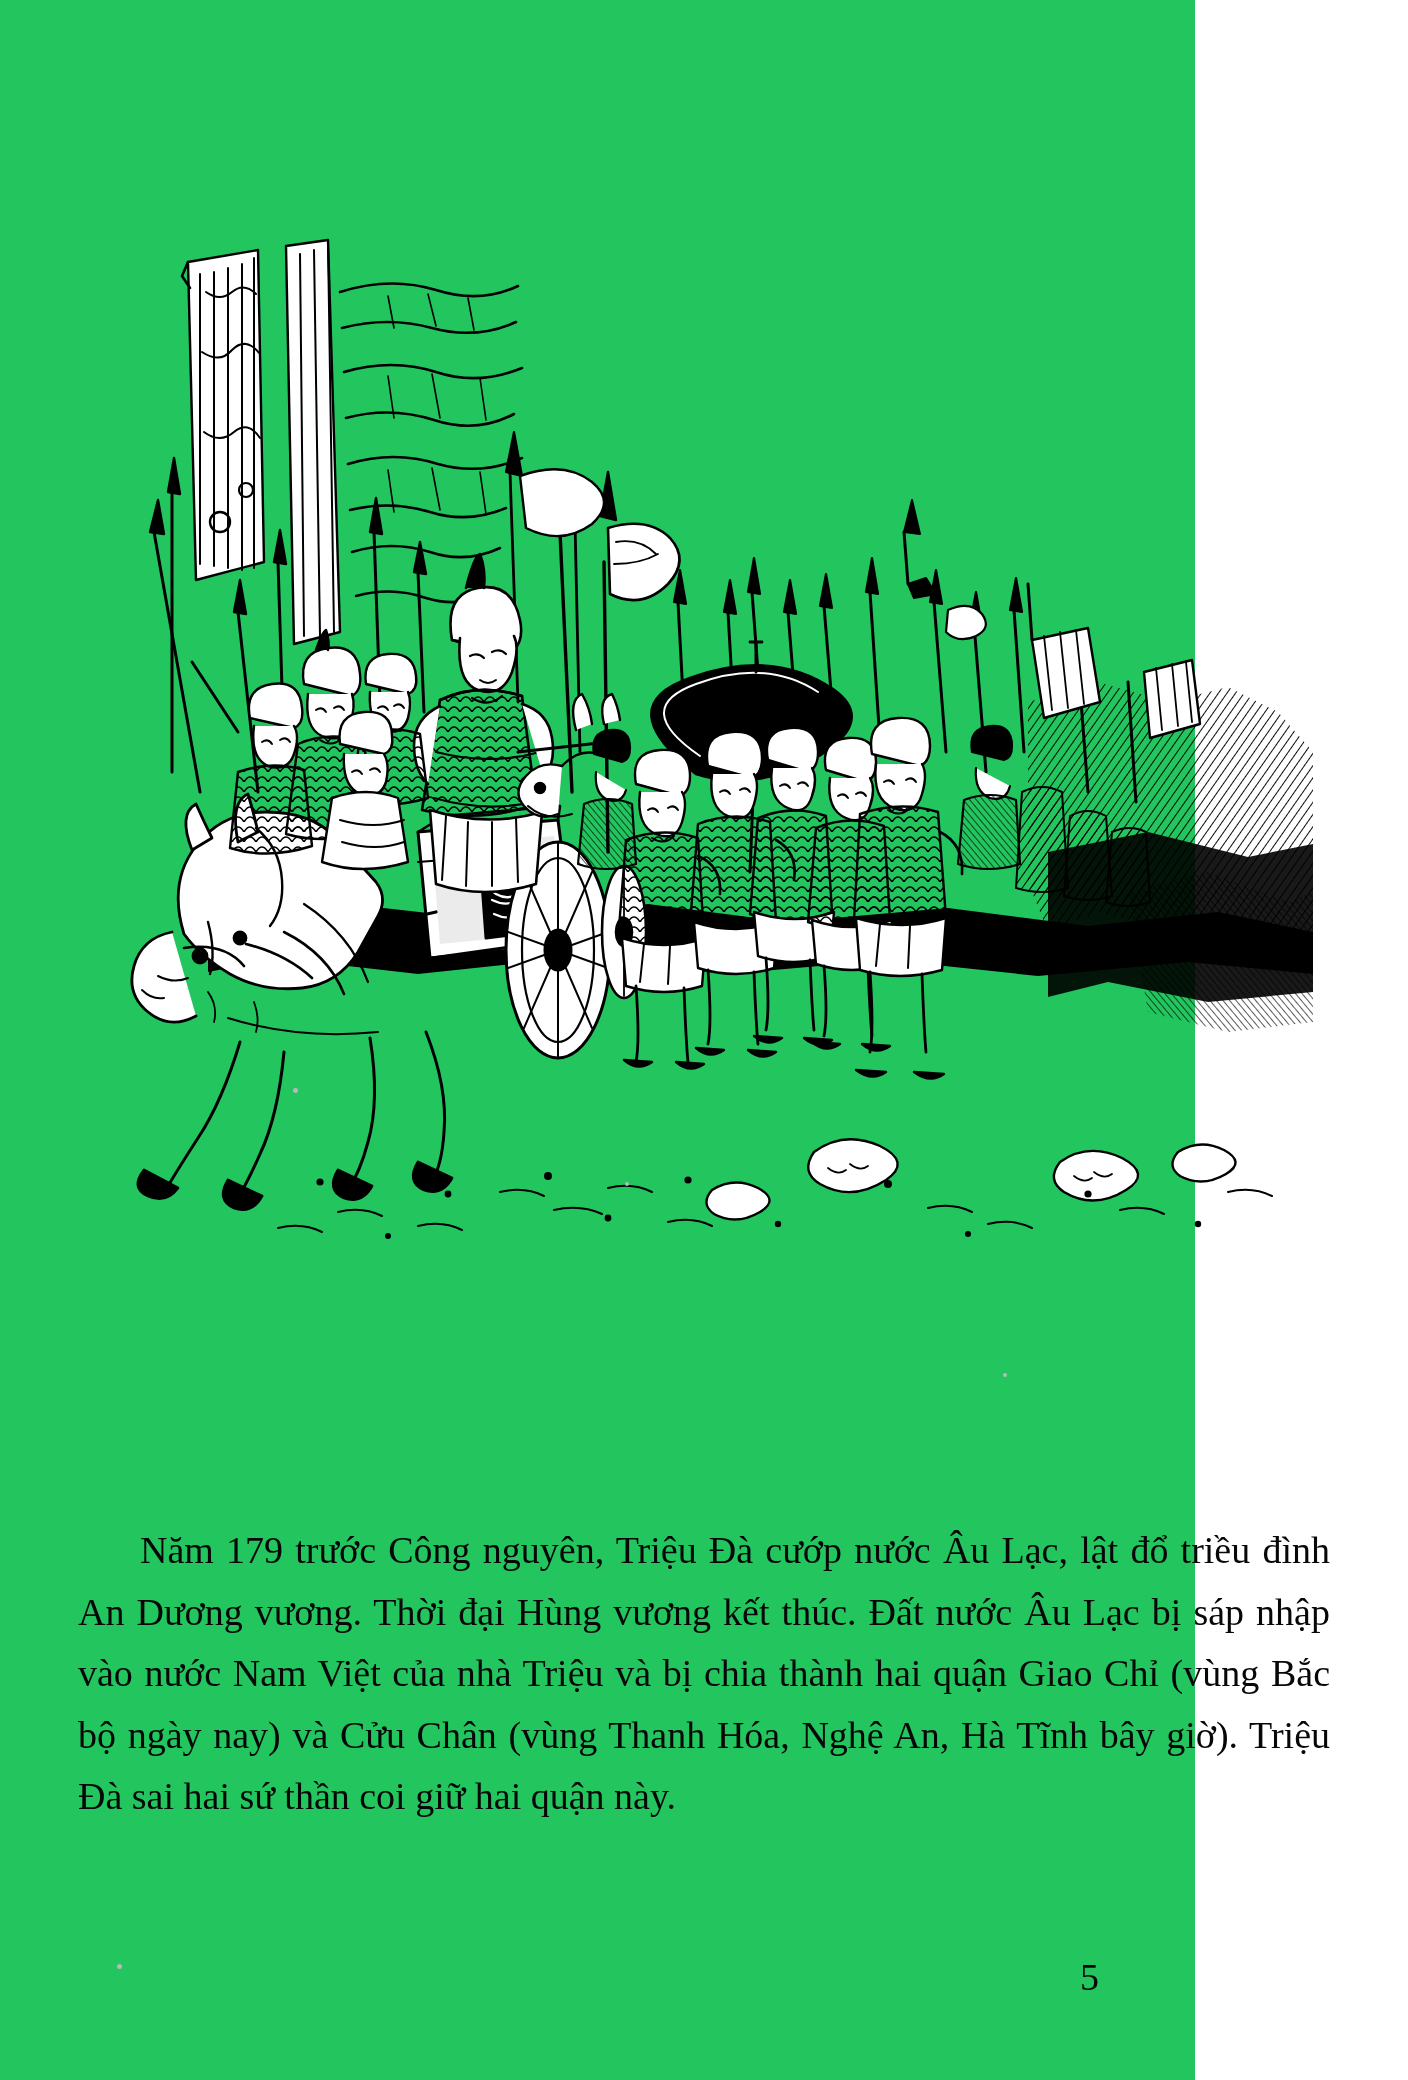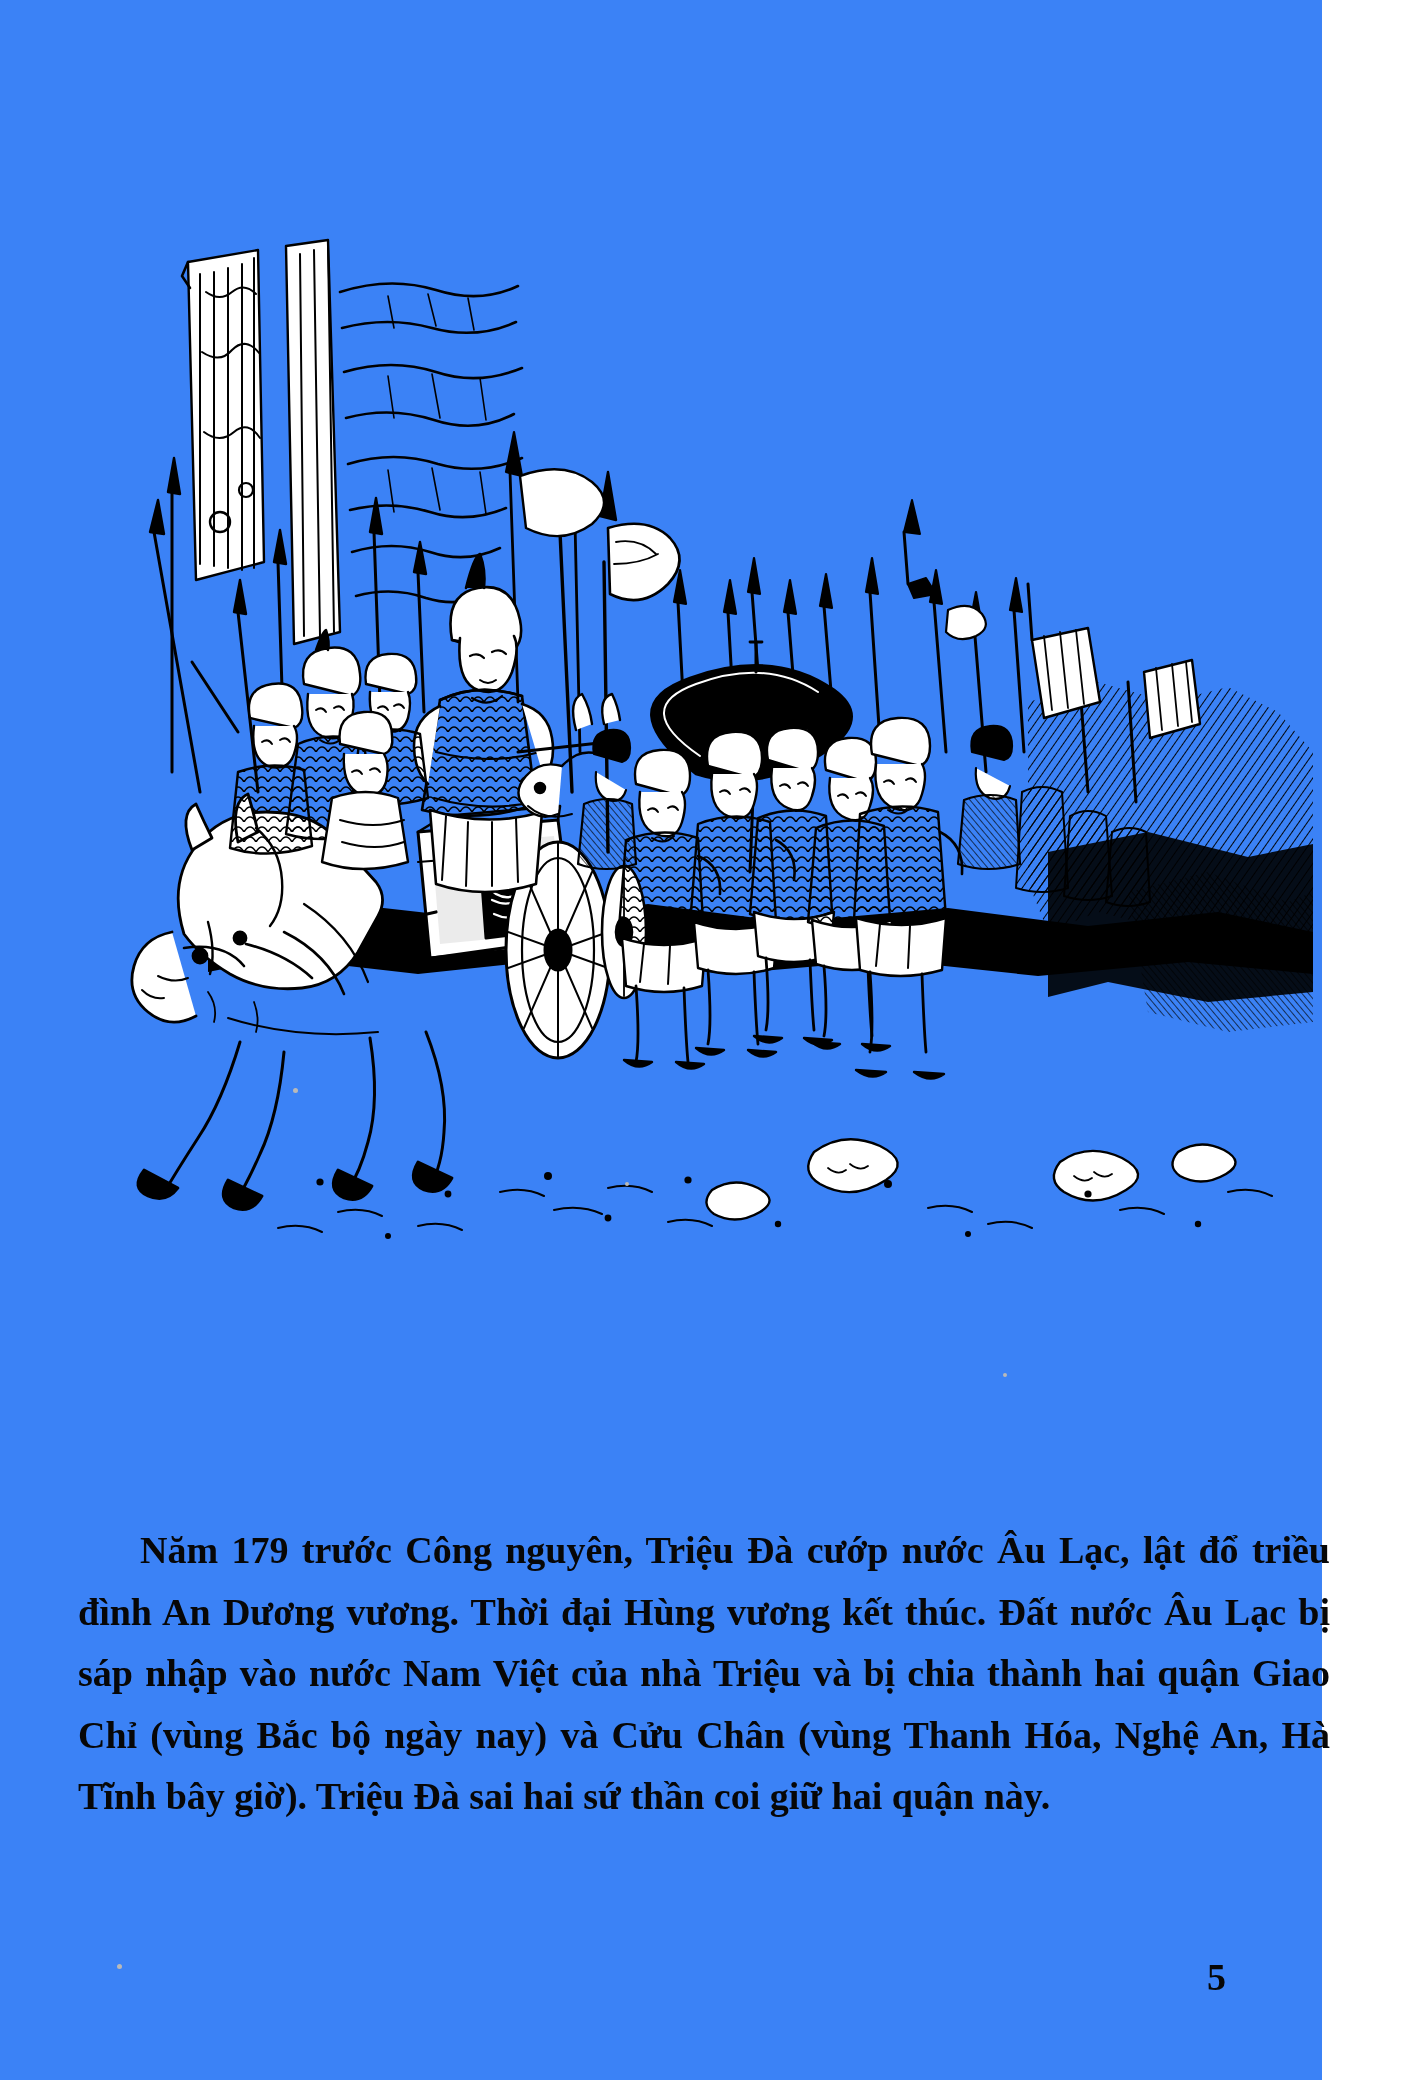--- a/index.html
+++ b/index.html
@@ -12,24 +12,23 @@
     height: 2080px;
     position: relative;
     font-family: "Liberation Serif", serif;
     color: #000000;
     overflow: hidden;
   }
 
   .page {
     position: absolute;
     left: 0; top: 0;
-    width: 1322px;
+    width: 1195px;
     height: 2080px;
-    background: #3b82f6;
-    font-weight: bold;
+    background: #22c55e;
   }
 
   
   .illustration {
     position: absolute;
     left: 88px;
     top: 232px;
     width: 1230px;
     height: 1050px;
   }

